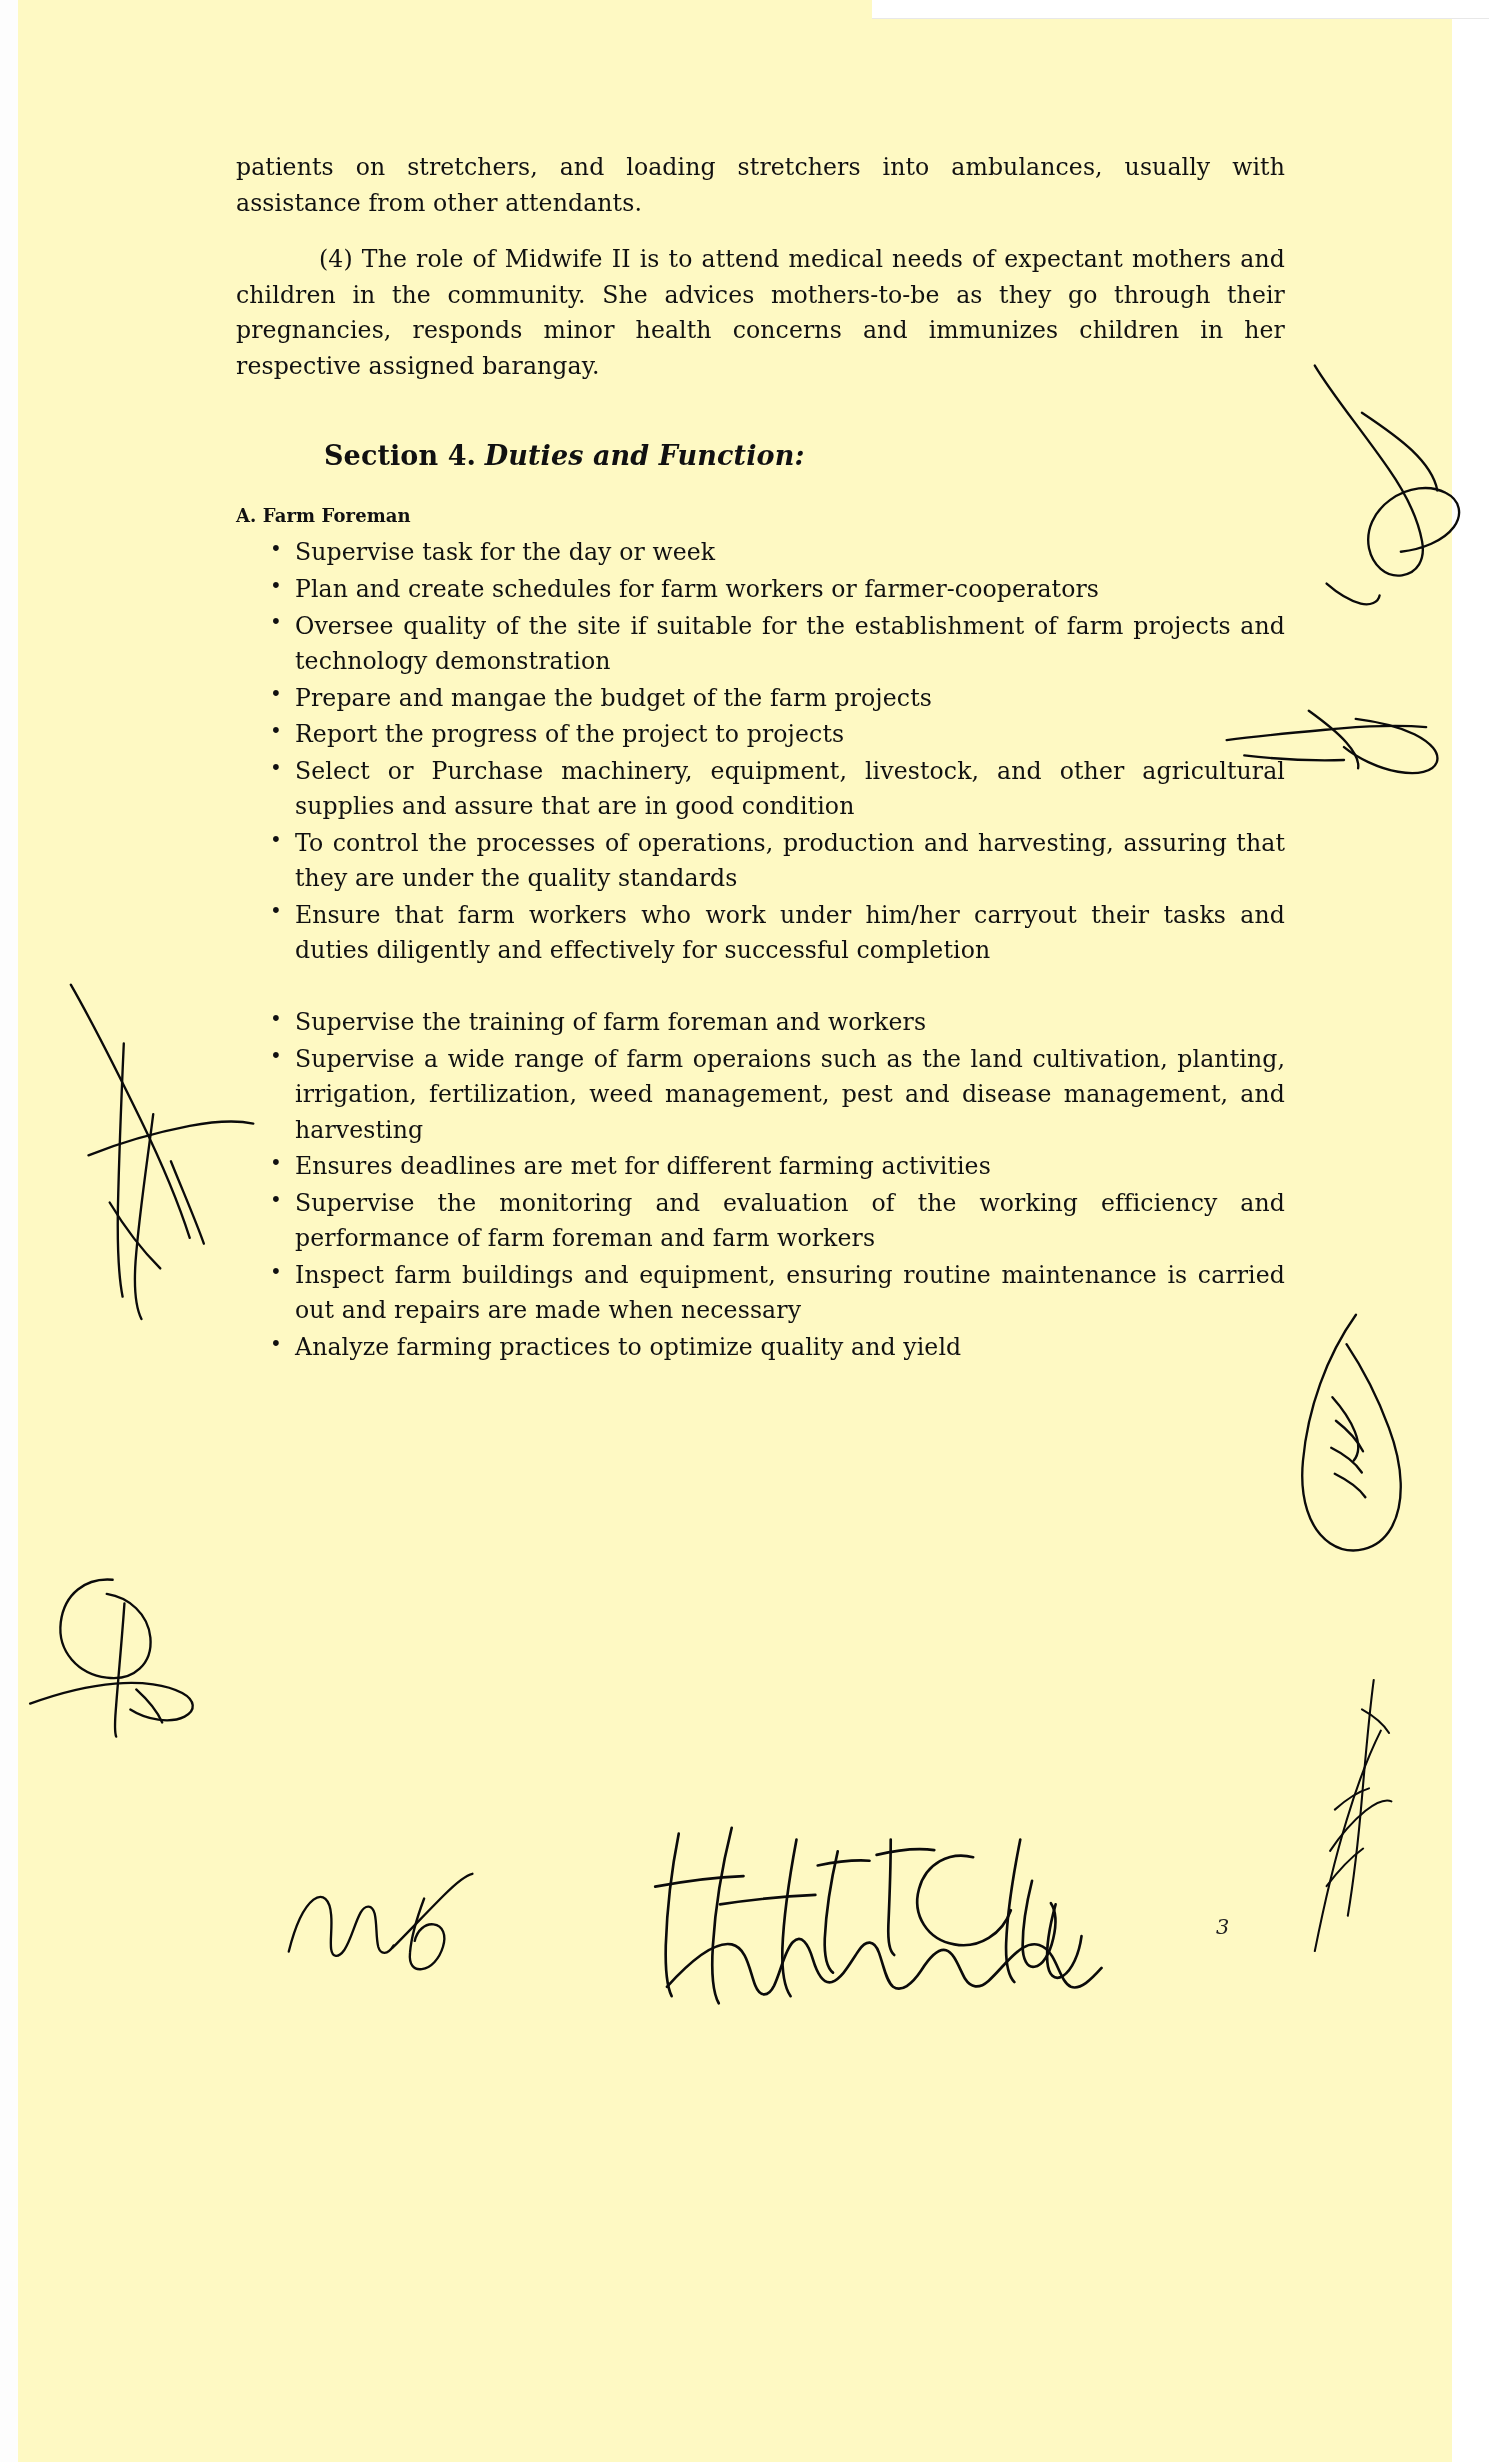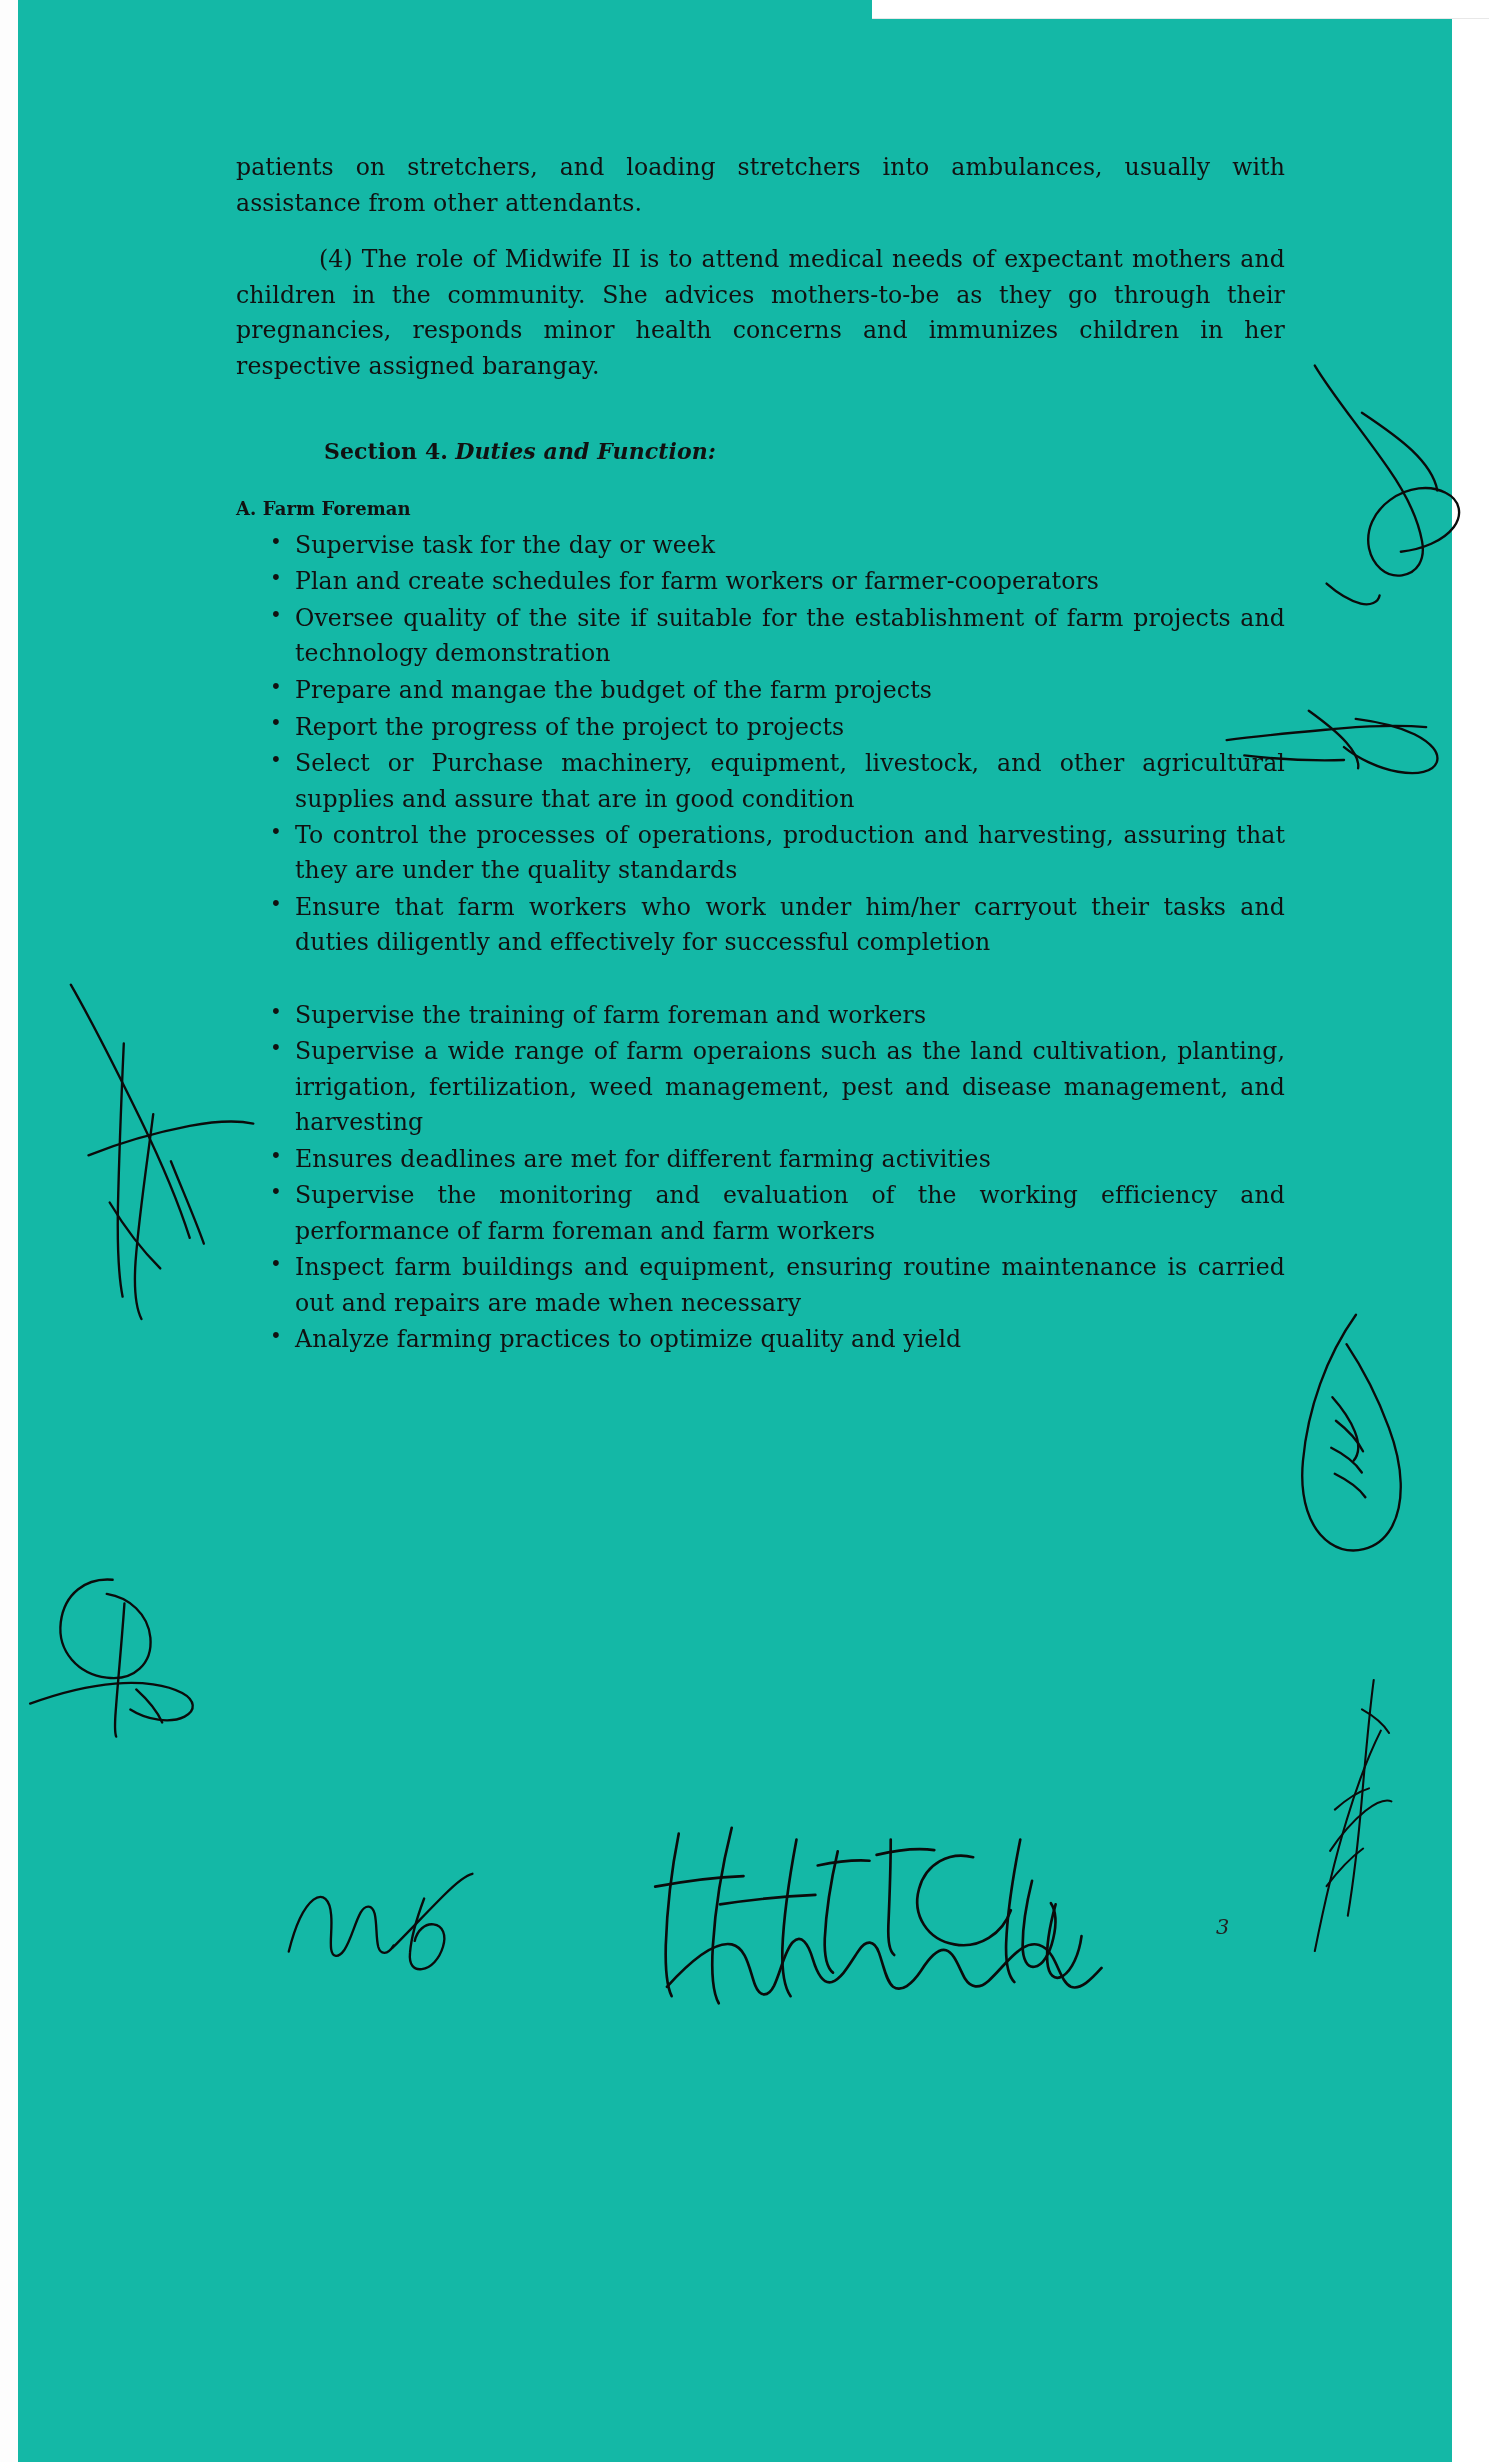--- a/index.html
+++ b/index.html
@@ -7,21 +7,21 @@
     padding: 0;
     background: #ffffff;
   }
   body {
     font-family: "DejaVu Serif", serif;
   }
   #page {
     position: relative;
     width: 1489px;
     height: 2462px;
-    background: #14b8a6;
+    background: #fef9c3;
     overflow: hidden;
   }
   
   .scan-edge-right {
     position: absolute;
     top: 0;
     right: 0;
     width: 37px;
     height: 2462px;
     background: #ffffff;
@@ -59,21 +59,21 @@
     text-align: justify;
     margin-bottom: 20px;
   }
   .para.indent {
     text-indent: 83px;
   }
   .section-head {
     margin-top: 50px;
     margin-bottom: 26px;
     margin-left: 88px;
-    font-size: 22px;
+    font-size: 27px;
   }
   .section-head .sec-label {
     font-weight: bold;
   }
   .section-head .sec-title {
     font-weight: bold;
     font-style: italic;
   }
   .group-head {
     font-weight: bold;

